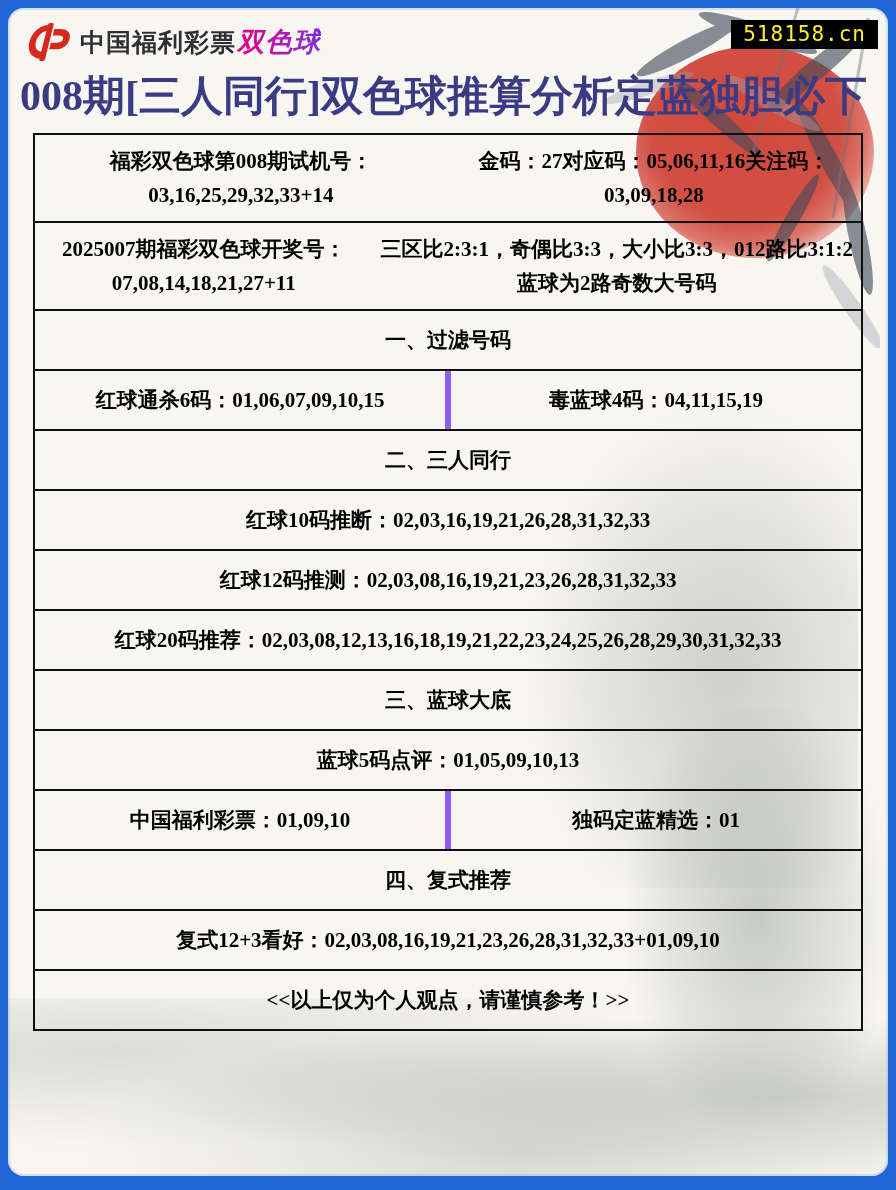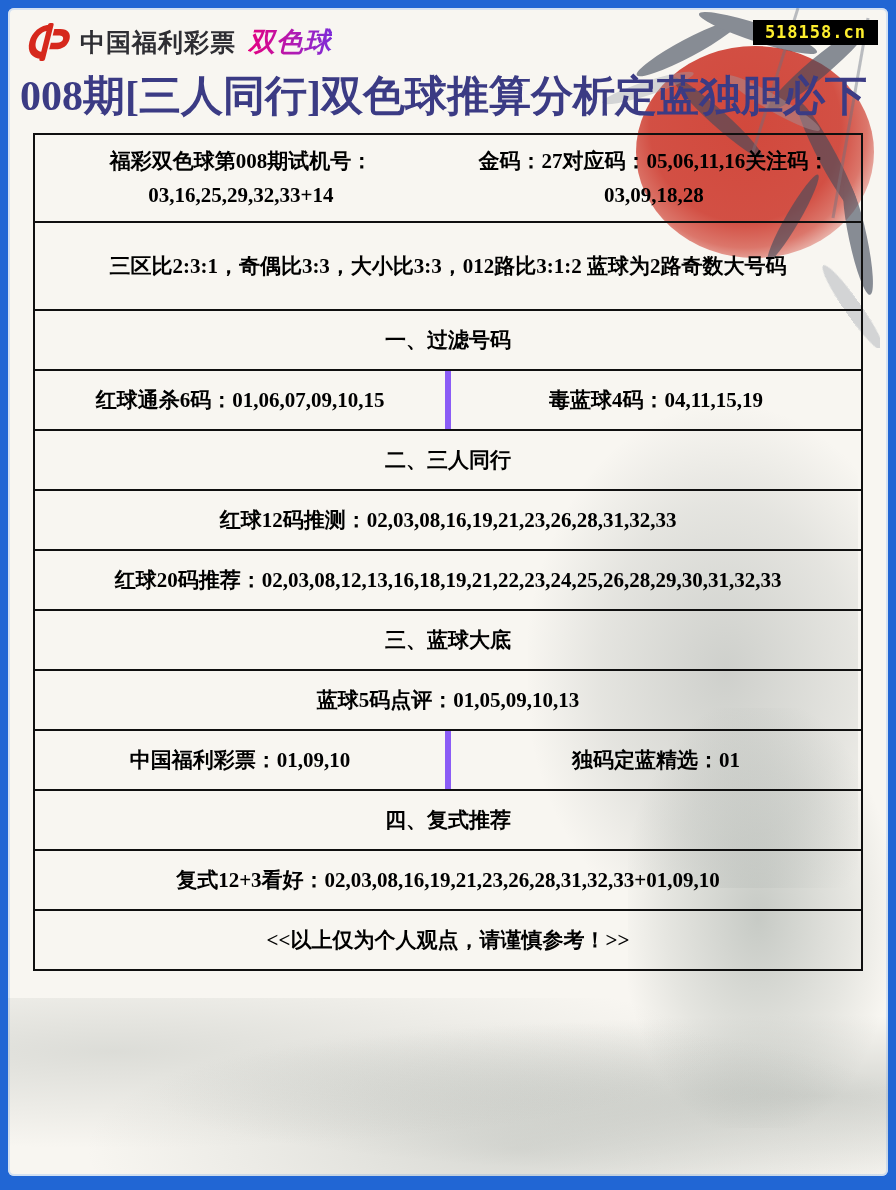--- a/index.html
+++ b/index.html
@@ -3,21 +3,21 @@
 <meta charset="utf-8">
 <style>
   html,body{margin:0;padding:0;}
   body{
     width:896px;height:1190px;position:relative;overflow:hidden;
     background:#2166d4;
     font-family:"Liberation Serif","DejaVu Serif",serif;
   }
   .frame{
     position:absolute;left:8px;top:8px;width:880px;height:1168px;
-    background:#f8f6f1;border-radius:6px;overflow:hidden;
+    background:#f8f6f1;border-radius:16px;overflow:hidden;
     box-shadow:inset 0 0 0 2px rgba(190,214,243,.65);
   }
   
   .art{position:absolute;pointer-events:none;}
   .art-sun{
     left:628px;top:38px;width:238px;height:212px;border-radius:50%;
     background:radial-gradient(circle at 46% 38%,
       #ce3a2d 0%, #cf4135 52%, #d96b5f 66%, rgba(217,107,95,.35) 78%, rgba(217,107,95,0) 86%);
     opacity:.92;
   }
@@ -40,29 +40,29 @@
   
   .header{position:absolute;left:10px;top:4px;right:6px;height:58px;}
   .logo{position:absolute;left:4px;top:4px;display:flex;align-items:center;}
   .logo-icon{width:52px;height:52px;flex:0 0 auto;}
   .brand{
     font-family:"Liberation Sans","DejaVu Sans",sans-serif;
     font-size:25px;font-weight:bold;color:#2e2e33;margin-left:6px;letter-spacing:1px;
   }
   .product{
     font-family:"Liberation Sans","DejaVu Sans",sans-serif;
-    font-size:27px;font-weight:bold;font-style:italic;margin-left:12px;letter-spacing:1px;
+    font-size:27px;font-weight:bold;font-style:italic;margin-left:1px;letter-spacing:1px;
     background:linear-gradient(90deg,#e5007f 0%,#b01bb4 55%,#7d2bd8 100%);
     -webkit-background-clip:text;background-clip:text;color:transparent;
   }
   .badge{
     position:absolute;right:4px;top:8px;
     background:#000;color:#fdee2e;
     font-family:"DejaVu Sans Mono","Liberation Mono",monospace;
-    font-size:17px;font-weight:bold;padding:2px 12px 3px 12px;letter-spacing:1px;
+    font-size:21px;font-weight:normal;padding:2px 12px 3px 12px;letter-spacing:1px;
   }
   
   .title{
     position:absolute;left:12px;top:60px;width:852px;margin:0;
     font-size:42px;font-weight:600;color:#3b3b84;white-space:nowrap;letter-spacing:0px;
   }
   
   .table{
     position:absolute;left:25px;top:125px;width:826px;
     border:2px solid #101010;color:#000;
@@ -126,33 +126,35 @@
   <h1 class="title">008期[三人同行]双色球推算分析定蓝独胆必下</h1>
 
   <div class="table">
 
     <div class="t-row r-info">
       <div>福彩双色球第008期试机号：03,16,25,29,32,33+14</div>
       <div>金码：27对应码：05,06,11,16关注码：03,09,18,28</div>
     </div>
 
     <div class="t-row r-info">
+      <div>2025007期福彩双色球开奖号：07,08,14,18,21,27+11</div>
       <div>三区比2:3:1，奇偶比3:3，大小比3:3，012路比3:1:2 蓝球为2路奇数大号码</div>
     </div>
 
     <div class="t-row">一、过滤号码</div>
 
     <div class="t-row r-split">
       <div class="cell">红球通杀6码：01,06,07,09,10,15</div>
       <div class="cell cell-r">毒蓝球4码：04,11,15,19</div>
     </div>
 
     <div class="t-row">二、三人同行</div>
 
 
+    <div class="t-row">红球10码推断：02,03,16,19,21,26,28,31,32,33</div>
 
     <div class="t-row">红球12码推测：02,03,08,16,19,21,23,26,28,31,32,33</div>
 
 
     <div class="t-row">红球20码推荐：02,03,08,12,13,16,18,19,21,22,23,24,25,26,28,29,30,31,32,33</div>
 
     <div class="t-row">三、蓝球大底</div>
 
     <div class="t-row">蓝球5码点评：01,05,09,10,13</div>
 

